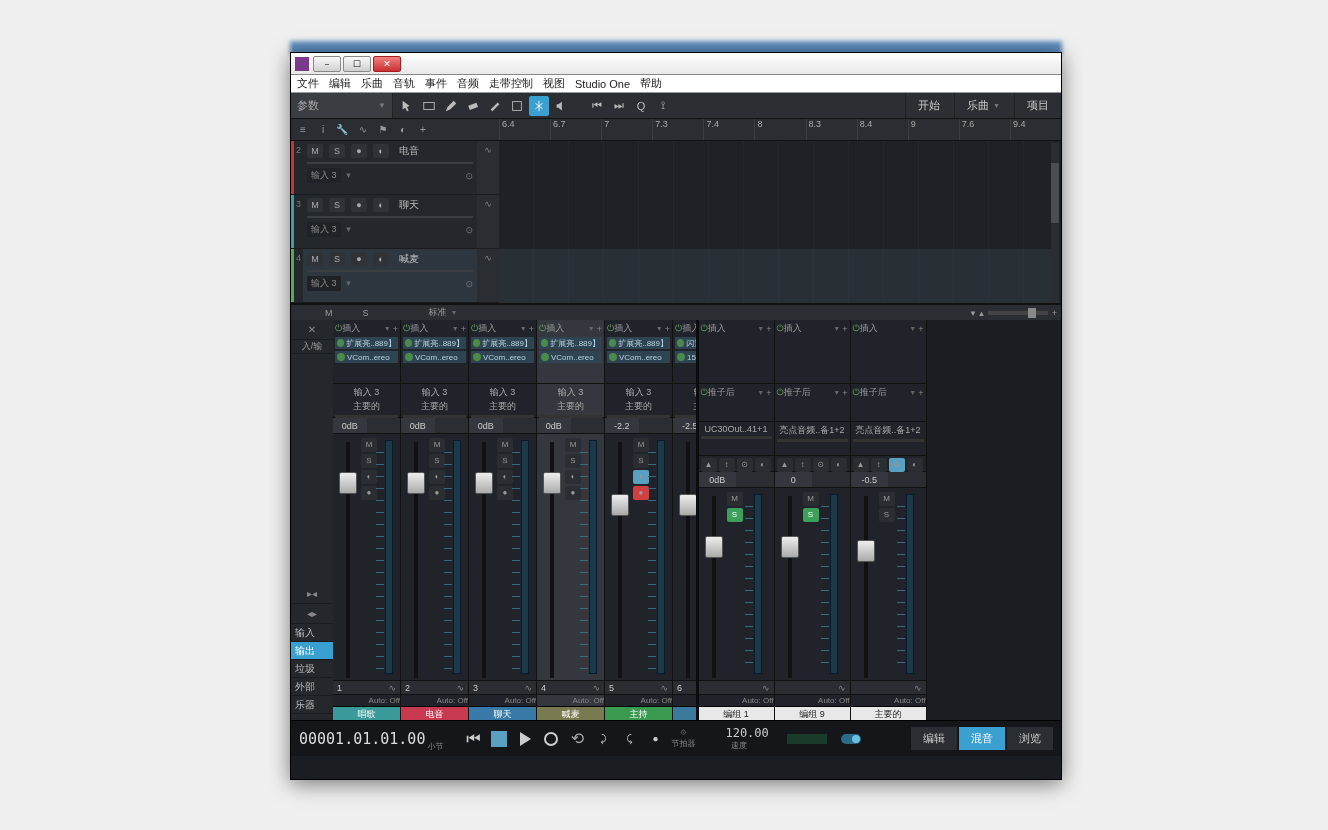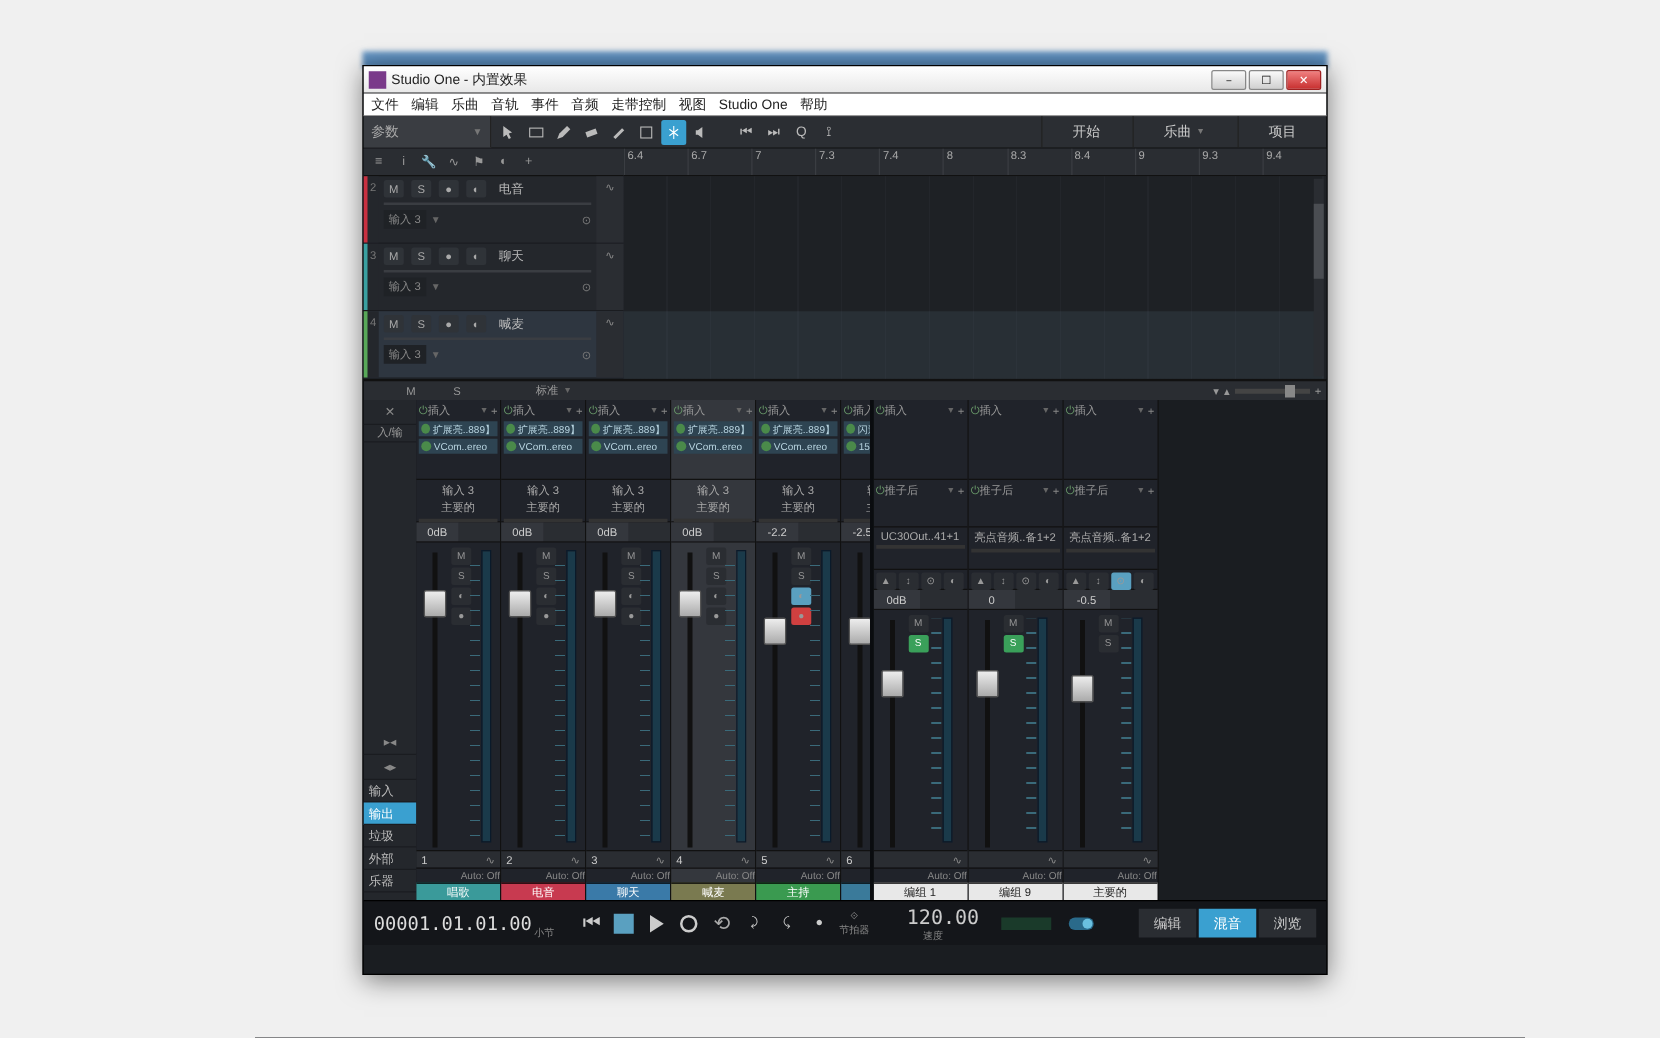--- a/index.html
+++ b/index.html
@@ -30,21 +30,21 @@
   border-bottom: 1px solid #111;
 }
 .tb-param { width: 102px; height: 100%; background: #3a3d42; display:flex; align-items:center;
   padding:0 6px; color:#aaa; border-right:1px solid #222;}
 .tb-dd { margin-left:auto; color:#777; font-size:8px;}
 .tb-icons { display:flex; gap:2px; padding:0 4px; align-items:center; height:100%;}
 .tb-icon { width:20px; height:20px; display:flex; align-items:center; justify-content:center;
   color:#bbb; border-radius:2px;}
 .tb-icon.active { background:#3aa0d0; color:#fff; }
 .tb-right { margin-left:auto; display:flex; align-items:center; gap:2px; height:100%;}
-.tb-btn { padding:0 24px; height:100%; display:flex; align-items:center; color:#ccc;
+.tb-btn { padding:0 12px; height:100%; display:flex; align-items:center; color:#ccc;
   border-left:1px solid #222;}
 .svgicon { width:14px; height:14px; }
 
 .track-area { height: 185px; display:flex; background:#24272c; border-bottom:1px solid #111;}
 .track-left { width:208px; background:#24272c; }
 .trk-header { height:22px; background:#2a2d32; display:flex; align-items:center; gap:4px;
   padding:0 4px; border-bottom:1px solid #111;}
 .trk-hi { width:16px; height:14px; display:flex; align-items:center; justify-content:center;
   color:#999; font-size:10px;}
 .track-row { height:54px; border-bottom:1px solid #1a1c20; display:flex;}
@@ -136,21 +136,21 @@
   border-top:1px solid #000;}
 .tp-time { color:#ddd; font-size:15px; font-family:monospace;}
 .tp-sub { color:#888; font-size:8px; margin-left:2px; align-self:flex-end; margin-bottom:4px;}
 .tp-icons { display:flex; gap:6px; margin-left:20px; align-items:center;}
 .tp-icon { width:20px; height:20px; color:#ccc; display:flex; align-items:center; justify-content:center;}
 .tp-stop { width:16px; height:16px; background:#5aa0c0;}
 .tp-play { width:0; height:0; border-left:11px solid #ccc; border-top:7px solid transparent;
   border-bottom:7px solid transparent;}
 .tp-rec { width:14px; height:14px; border:2px solid #ccc; border-radius:50%;}
 .tp-loop { font-size:16px; color:#aaa;}
-.tp-tempo { margin-left:16px; color:#ccc; font-size:16px; font-family:monospace;}
+.tp-tempo { margin-left:16px; color:#ccc; font-size:12px; font-family:monospace;}
 .tp-right { margin-left:auto; display:flex; gap:2px;}
 .tp-tab { padding:4px 12px; color:#ccc; font-size:11px; background:#2a2d32;}
 .tp-tab.active { background:#3aa0d0; color:#fff;}
 .tp-meter { width:40px; height:10px; background:#1a3a2a; margin-left:12px;}
 .tp-toggle { width:20px; height:10px; background:#2a6a8a; border-radius:5px; margin-left:8px;
   position:relative;}
 .tp-toggle::after { content:""; position:absolute; right:1px; top:1px; width:8px; height:8px;
   background:#6ac0e0; border-radius:50%;}
 
 .taskbar-bg { position:absolute; left:290px; top:41px; width:772px; height:14px;
@@ -158,21 +158,20 @@
 </style>
 </head>
 <body>
 
 <div class="taskbar-bg"></div>
 
 <div class="window">
 
   <div class="titlebar">
     <div class="app-icon"></div>
-    <div class="title">Studio One - 内置效果</div>
     <div class="win-controls">
       <div class="win-btn">－</div>
       <div class="win-btn">☐</div>
       <div class="win-btn close">✕</div>
     </div>
   </div>
 
   <div class="menubar">
     <span>文件</span>
     <span>编辑</span>
@@ -327,21 +326,21 @@
       <div class="tl-ruler">
         <div class="tl-tick">6.4</div>
         <div class="tl-tick">6.7</div>
         <div class="tl-tick">7</div>
         <div class="tl-tick">7.3</div>
         <div class="tl-tick">7.4</div>
         <div class="tl-tick">8</div>
         <div class="tl-tick">8.3</div>
         <div class="tl-tick">8.4</div>
         <div class="tl-tick">9</div>
-        <div class="tl-tick">9.3</div>
+        <div class="tl-tick">7.6</div>
         <div class="tl-tick">9.4</div>
       </div>
       <div class="tl-body"></div>
       <div class="tl-selected-row"></div>
       <div class="tl-scrollbar">
         <div class="tl-sb-thumb"></div>
       </div>
     </div>
   </div>
   <div class="track-footer">

